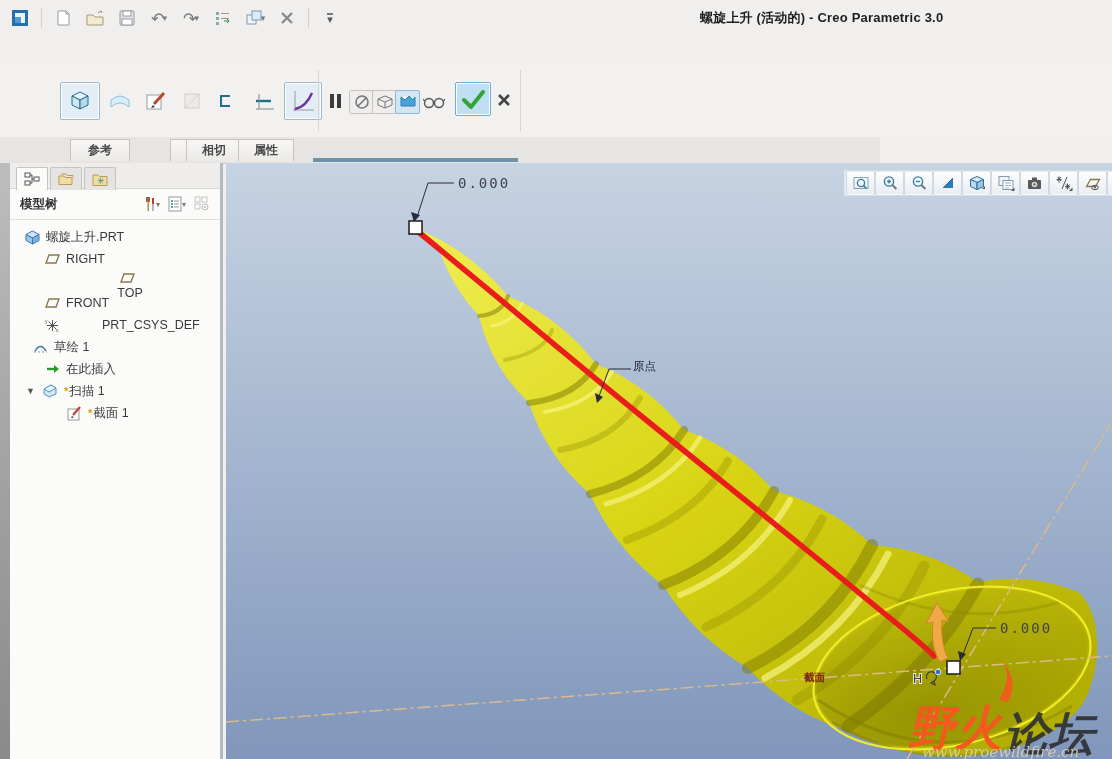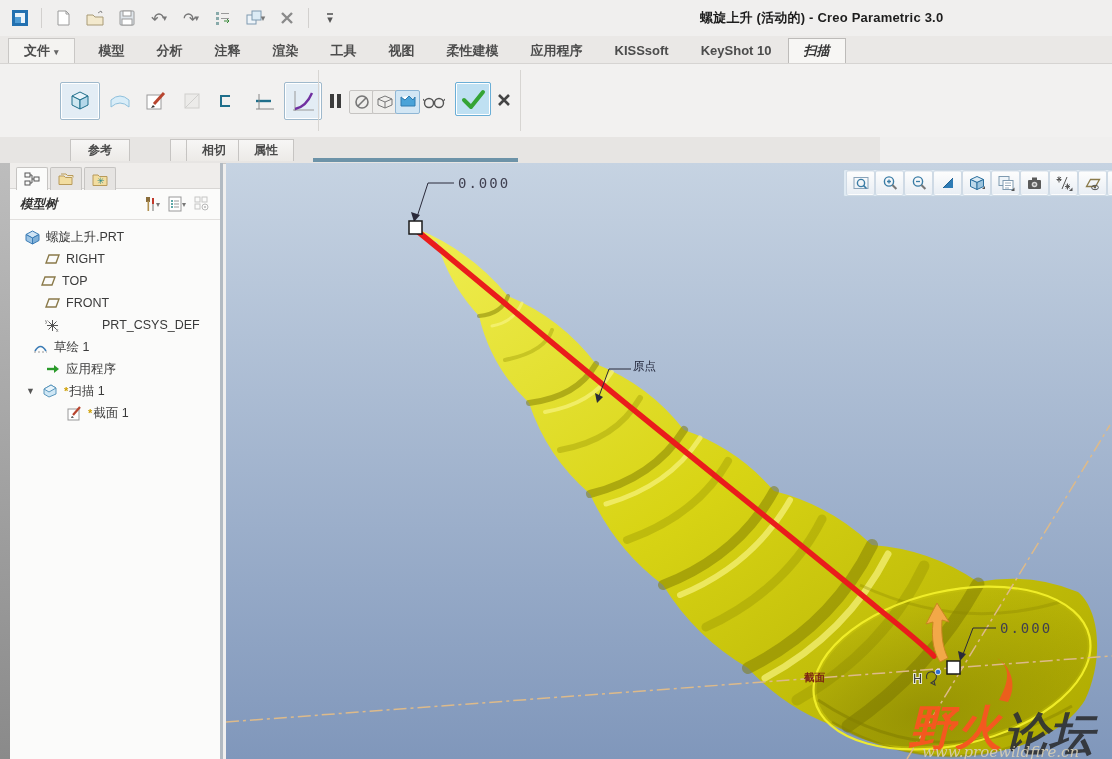--- a/index.html
+++ b/index.html
@@ -33,21 +33,21 @@
   .rtab{position:absolute;top:2px;height:21px;line-height:21px;text-align:center;font-size:12px;font-weight:bold;color:#4a4a4a;background:linear-gradient(#f7f6f5,#eceae7);border:1px solid #c6c4c2;border-bottom:none;}
   .dash-underline{position:absolute;left:313px;top:158px;width:205px;height:4px;background:#6d93a8;}
 
   
   .edge-strip{position:absolute;left:0;top:163px;width:10px;height:596px;background:linear-gradient(#bdbdbd,#8a8a8a);border-right:1px solid #9a9a9a;}
   .navigator{position:absolute;left:10px;top:163px;width:213px;height:596px;background:#fbfbfa;border-right:3px solid #b2bac2;box-sizing:border-box;}
   .nav-tabs{display:flex;gap:2px;padding:4px 0 0 6px;background:#efedeb;border-bottom:1px solid #d8d6d4;height:26px;box-sizing:border-box;}
   .ntab{width:30px;height:22px;display:flex;align-items:center;justify-content:center;border:1px solid #c6c4c2;border-bottom:none;background:#e6e4e2;border-radius:2px 2px 0 0;}
   .ntab.active{background:#fbfbfa;}
   .nav-head{display:flex;align-items:center;height:30px;padding:0 6px 0 10px;border-bottom:1px solid #e2e0de;}
-  .nav-head .ttl{font-size:12.5px;font-weight:bold;color:#333;flex:0 0 auto;font-style:italic;}
+  .nav-head .ttl{font-size:12.5px;font-weight:bold;color:#333;flex:0 0 auto;}
   .nav-head .sp{flex:1;}
   .hbtn{display:flex;align-items:center;gap:2px;padding:2px 4px;color:#777;}
   .hbtn .qcaret{font-size:8px;}
   .tree{padding-top:6px;}
   .tree-row{display:flex;align-items:center;height:22px;font-size:12.5px;color:#3a3a3a;white-space:nowrap;}
   .tree-row .ic{width:16px;height:16px;margin-right:6px;flex:0 0 auto;display:flex;align-items:center;justify-content:center;}
   .tree-row .tri{width:16px;font-size:9px;color:#555;flex:0 0 auto;}
   .star{color:#cf9f00;font-weight:bold;margin-right:1px;font-size:11px;}
 
   
@@ -122,34 +122,20 @@
           </svg>
         </div>
       <div class="qsep"></div>
       <div class="qbtn">
           <span style="font-size:11px;color:#555;border-top:2px solid #777;line-height:9px;">▾</span>
         </div>
     </div>
     <div class="win-title">螺旋上升 (活动的) - Creo Parametric 3.0</div>
   </div>
 
-  <div class="menubar">
-    <div class="mtab file"><span>文件</span><span class="arr">▾</span></div>
-    <div class="mtab">模型</div>
-    <div class="mtab">分析</div>
-    <div class="mtab">注释</div>
-    <div class="mtab">渲染</div>
-    <div class="mtab">工具</div>
-    <div class="mtab">视图</div>
-    <div class="mtab">柔性建模</div>
-    <div class="mtab">应用程序</div>
-    <div class="mtab">KISSsoft</div>
-    <div class="mtab">KeyShot 10</div>
-    <div class="mtab active">扫描</div>
-  </div>
 
   <div class="ribbon">
     <div class="rico pressed" style="left:60px;top:18px;width:38px;height:36px;">
       <svg width="24" height="24">
           <polygon points="12,3 20,7 12,11 4,7" fill="#e8f4fb" stroke="#1f6f8b"></polygon>
           <path d="M4,7 v9 l8,4 v-9 z" fill="#cfe7f0" stroke="#1f6f8b"></path>
           <path d="M20,7 v9 l-8,4 v-9 z" fill="#b5d8ea" stroke="#1f6f8b"></path>
         </svg>
     </div>
     <div class="rico" style="left:104px;top:22px;width:30px;height:28px;">
@@ -312,21 +298,21 @@
         <span>螺旋上升.PRT</span>
       </div>
       <div class="tree-row" style="padding-left:34px;">
         <span class="ic">
             <svg width="15" height="12">
               <polygon points="4,2 14,2 11,10 1,10" fill="none" stroke="#8a7a4a" stroke-width="1.4"></polygon>
             </svg>
           </span>
         <span>RIGHT</span>
       </div>
-      <div class="tree-row" style="padding-left:30px;">
+      <div class="tree-row" style="padding-left:30px;flex-direction:column;">
         <span class="ic">
             <svg width="15" height="12">
               <polygon points="4,2 14,2 11,10 1,10" fill="none" stroke="#8a7a4a" stroke-width="1.4"></polygon>
             </svg>
           </span>
         <span>TOP</span>
       </div>
       <div class="tree-row" style="padding-left:34px;">
         <span class="ic">
             <svg width="15" height="12">
@@ -354,21 +340,21 @@
           </span>
         <span>草绘 1</span>
       </div>
       <div class="tree-row" style="padding-left:34px;">
         <span class="ic">
             <svg width="15" height="12">
               <path d="M2,6 h8" stroke="#2a9a2a" stroke-width="2.4"></path>
               <polygon points="9,2 14,6 9,10" fill="#2a9a2a"></polygon>
             </svg>
           </span>
-        <span>应用程序</span>
+        <span>在此插入</span>
       </div>
       <div class="tree-row" style="padding-left:16px;">
         <span class="tri">▼</span>
         <span class="ic">
             <svg width="16" height="14">
               <path d="M2,5 L9,1 L14,4 L14,10 L7,13 L2,10 Z" fill="#cfe7f5" stroke="#5a96bc"></path>
               <path d="M2,5 L9,1 L14,4 L7,8 Z" fill="#e8f4fb" stroke="#5a96bc"></path>
             </svg>
           </span>
         <span class="star">*</span>

